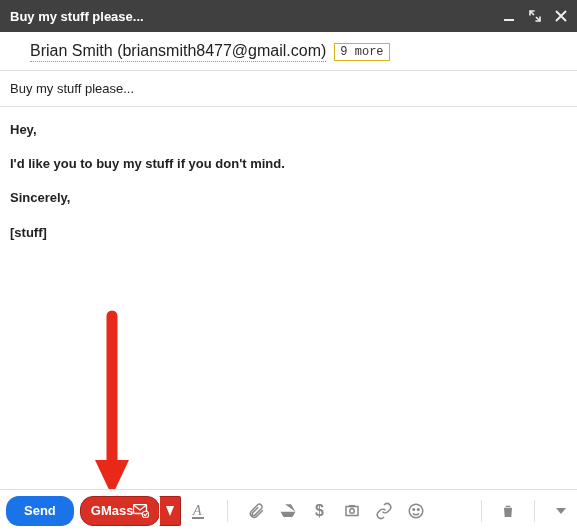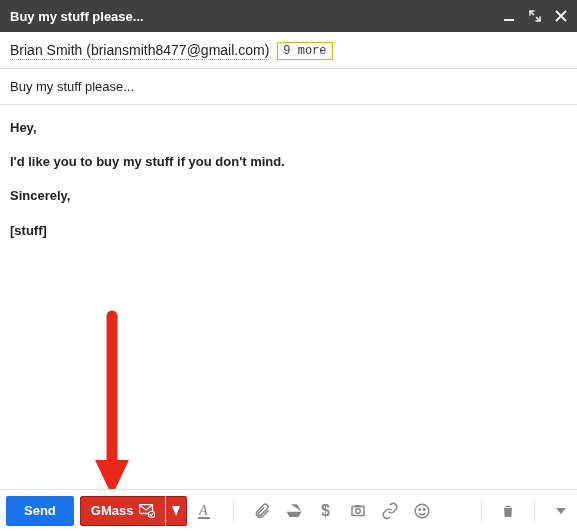--- a/index.html
+++ b/index.html
@@ -33,23 +33,24 @@
     padding: 10px 10px 8px 10px;
     border-bottom: 1px solid #e0e0e0;
     display: flex;
     align-items: center;
     gap: 8px;
   }
   .recipient-chip {
     display: inline-block;
     border-bottom: 1px dotted #999;
     padding: 0 0 1px 0;
-    font-size: 14px;
-    color: #222;
-    cursor: pointer;
+    font-size: 16px;
+    color: #222;
+    cursor: pointer;
+    margin-left: 20px;
   }
   .more-count {
     display: inline-block;
     border: 1px solid #d8b11a;
     background: #fff;
     padding: 1px 5px;
     font-size: 12px;
     color: #333;
     cursor: pointer;
     font-family: Liberation Mono, monospace;
@@ -84,28 +85,27 @@
     height: 30px;
     display: inline-flex;
     align-items: center;
     justify-content: center;
     font-size: 13px;
     font-weight: bold;
     color: #fff;
     border: none;
     cursor: pointer;
     padding: 0 14px;
-    border-radius: 2px;
+    border-radius: 13px;
   }
   .btn-send { background: #1a73e8; margin-right: 6px; padding: 0 18px; }
   .btn-gmass {
     background: #d93025;
     display: inline-flex;
     align-items: center;
-    gap: 6px;
     padding: 0 10px;
     border: 1px solid #a52018;
   }
   .btn-gmass-dd {
     background: #d93025;
     width: 22px;
     padding: 0;
     display: inline-flex;
     align-items: center;
     justify-content: center;

